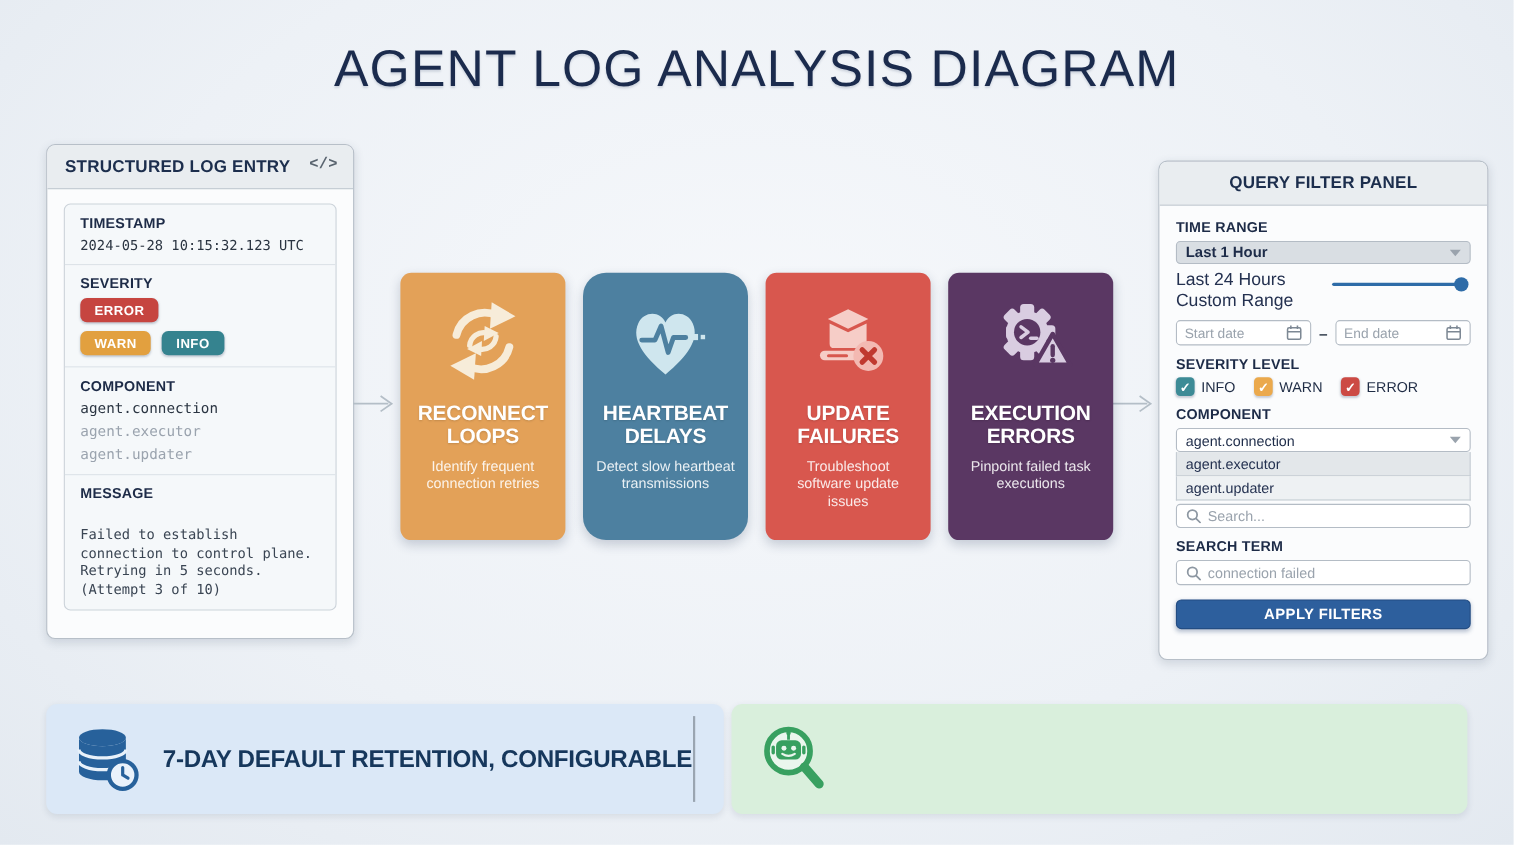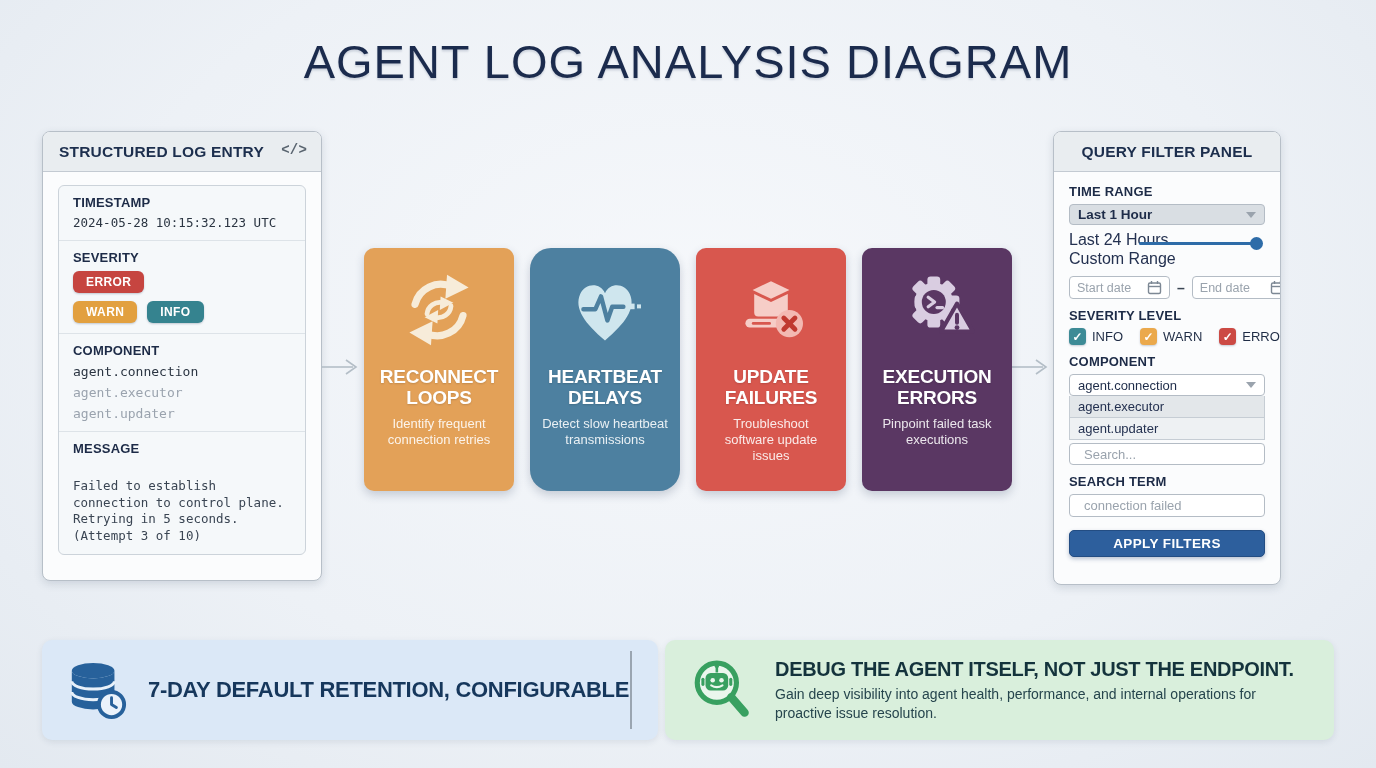--- a/index.html
+++ b/index.html
@@ -71,21 +71,21 @@
   }
   .card-orange { background:#e3a158; }
   .card-teal   { background:#4d80a0;border-radius:21px; }
   .card-red    { background:#d8574e; }
   .card-purple { background:#5a3763; }
   .card-icon { display:block; margin:22px auto 0; }
   .card-title { margin-top:16px; padding:0 8px; font-size:19px; font-weight:800; line-height:1.12; letter-spacing:-.2px; text-shadow:0 1px 2px rgba(0,0,0,.15); }
   .card-sub { margin-top:7px; padding:0 11px; font-size:13px; line-height:1.25; color:rgba(255,255,255,.88); }
 
   
-  .filter-panel { left:1053px; top:131px; width:228px; height:454px; }
+  .filter-panel { left:1053px; top:146px; width:300px; height:454px; }
   .filter-body { padding:10px 15px 12px; }
   .filter-body .f-label { margin:9px 0 5px; }
   .filter-body .f-label:first-child { margin-top:2px; }
   .select-box {
     height:21px; background:#d9dee3; border:1px solid #b4bcc5; border-radius:4px;
     display:flex; align-items:center; justify-content:space-between; padding:0 8px;
     font-size:13.5px; font-weight:600; color:#1e2c49; cursor:pointer;
   }
   .chev { width:0; height:0; border-left:5px solid transparent; border-right:5px solid transparent; border-top:6px solid #9aa3ad; }
   .tr-options { position:relative; margin-top:6px; font-size:16px; line-height:18.5px; color:#243150; }
@@ -374,19 +374,15 @@
       <line x1="27" y1="10" x2="27" y2="15" stroke="#38a060" stroke-width="2.5"></line>
       <circle cx="27" cy="9" r="2" fill="#38a060"></circle>
       <rect x="16" y="15.5" width="22" height="17" rx="5" fill="#38a060"></rect>
       <rect x="12" y="20" width="3" height="8" rx="1.5" fill="#38a060"></rect>
       <rect x="39" y="20" width="3" height="8" rx="1.5" fill="#38a060"></rect>
       <circle cx="23" cy="22.5" r="2.2" fill="#eaf6ed"></circle>
       <circle cx="31.5" cy="22.5" r="2.2" fill="#eaf6ed"></circle>
       <path d="M21.5 27.5 Q27 31 32.5 27.5" fill="none" stroke="#eaf6ed" stroke-width="2" stroke-linecap="round"></path>
       <line x1="41" y1="39" x2="54" y2="54" stroke="#38a060" stroke-width="8" stroke-linecap="round"></line>
     </svg>
-    <div class="debug-text">
-      <div class="debug-title">DEBUG THE AGENT ITSELF, NOT JUST THE ENDPOINT.</div>
-      <div class="debug-sub">Gain deep visibility into agent health, performance, and internal operations for proactive issue resolution.</div>
-    </div>
   </div>
 
 </div>
 
 </body></html>

